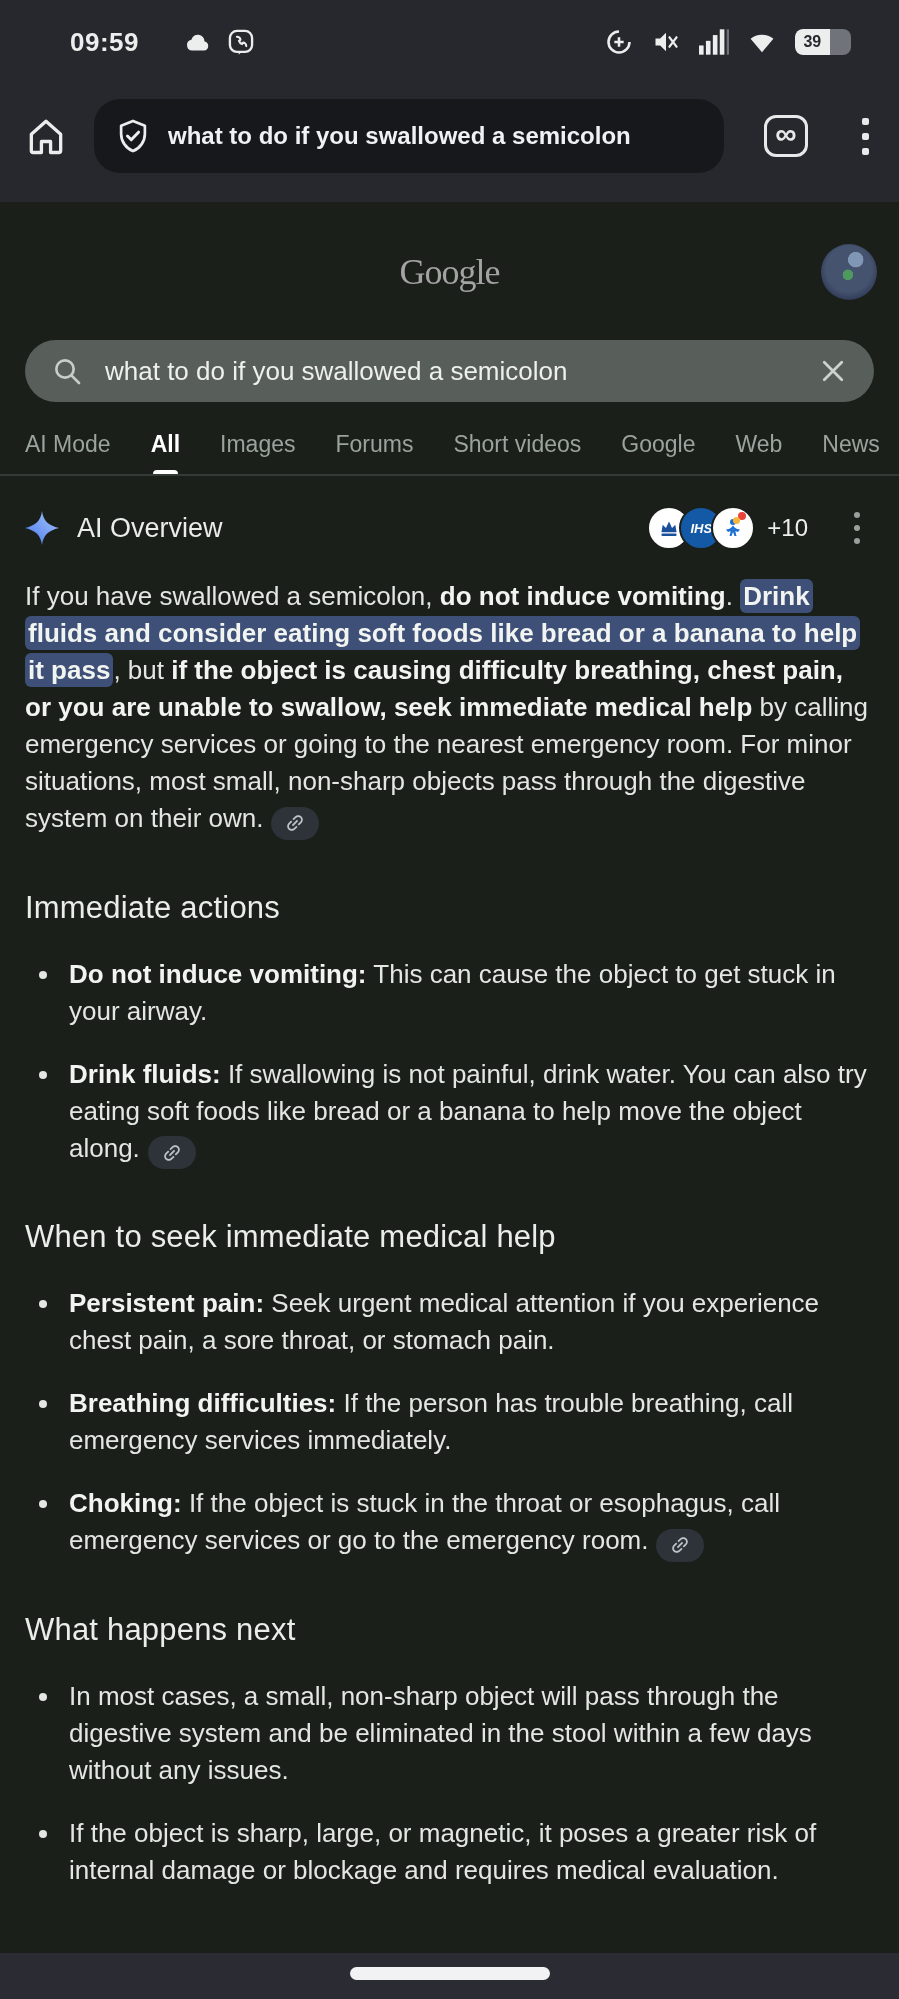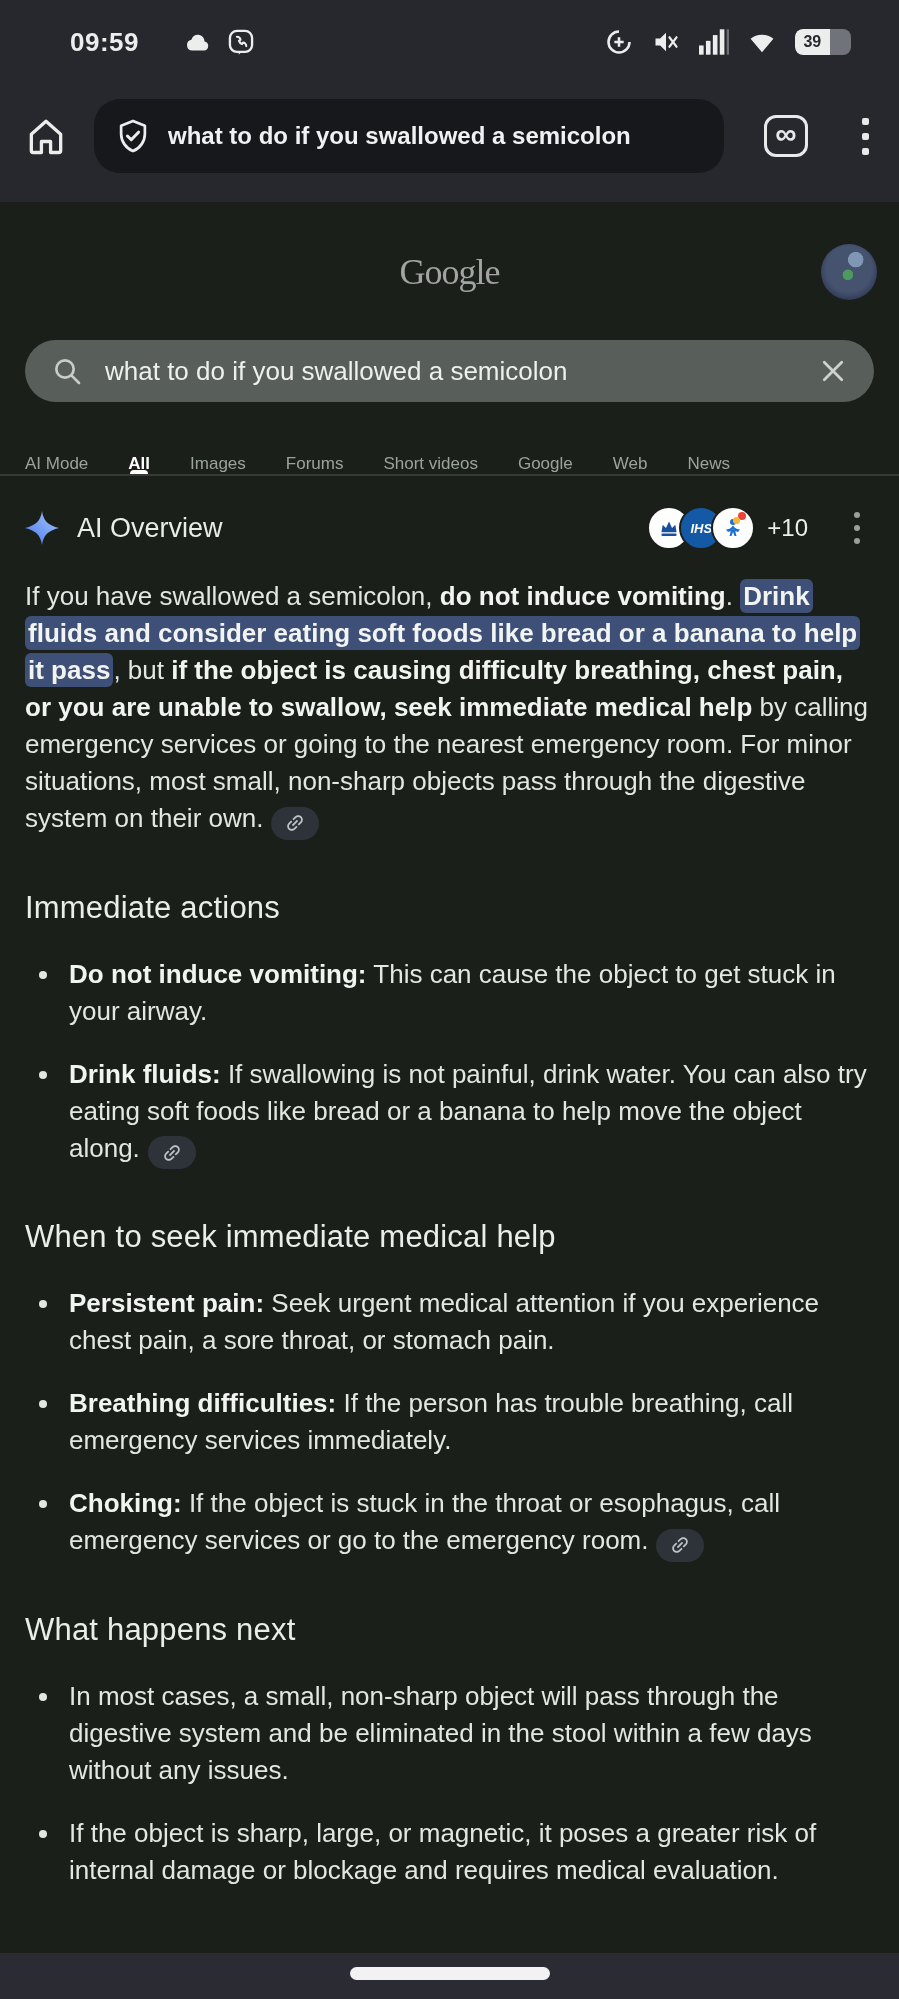--- a/index.html
+++ b/index.html
@@ -37,21 +37,21 @@
   .avatar { position:absolute; right:22px; top:50%; transform:translateY(-50%); width:56px; height:56px; border-radius:50%;
     background:
       radial-gradient(circle at 62% 28%, #7f97b4 0 14%, transparent 15%),
       radial-gradient(circle at 48% 55%, #4e9a5e 0 12%, transparent 13%),
       radial-gradient(circle at 50% 45%, #45536f 0 55%, #2b3450 80%, #222a42 100%);
   }
   .searchpill { margin:20px 25px 0 25px; height:62px; background:#585e59; border-radius:31px; display:flex; align-items:center; padding:0 26px; }
   .searchpill .q { font-size:26px; color:#eef0ee; margin-left:22px; flex:1; white-space:nowrap; overflow:hidden; }
   
   .tabsrow { margin-top:22px; padding:0 0 0 25px; display:flex; gap:40px; align-items:flex-end; height:52px; overflow:hidden; white-space:nowrap; border-bottom:2px solid #343a36; }
-  .tab { font-size:17px; color:#9ba39d; position:relative; flex:0 0 auto; }
+  .tab { font-size:23px; color:#9ba39d; padding-bottom:16px; position:relative; flex:0 0 auto; }
   .tab.active { color:#ffffff; font-weight:bold; }
   .tab.active::after { content:""; position:absolute; left:2px; right:2px; bottom:0; height:4px; background:#ffffff; border-radius:4px 4px 0 0; }
   
   .aihead { display:flex; align-items:center; margin:30px 25px 0 25px;justify-content:center; }
   .aihead .title { font-size:27px; font-weight:500; color:#e9ece9; margin-left:18px; }
   .sources { margin-left:auto; display:flex; align-items:center; }
   .src { width:44px; height:44px; border-radius:50%; border:2px solid #1a1f1a; display:flex; align-items:center; justify-content:center; position:relative; }
   .src + .src { margin-left:-12px; }
   .src.s1 { background:#ffffff; z-index:1; }
   .src.s2 { background:#1459a5; z-index:2; color:#fff; font-size:13px; font-weight:bold; font-style:italic; }

